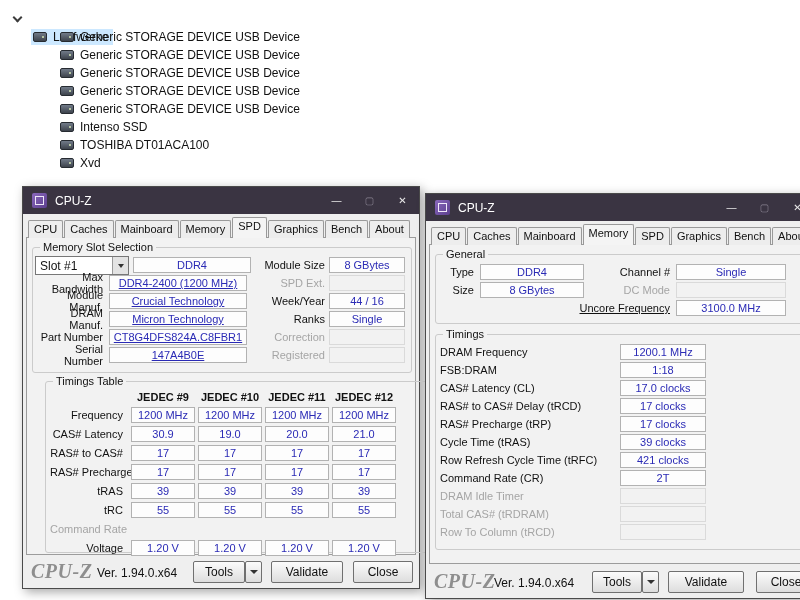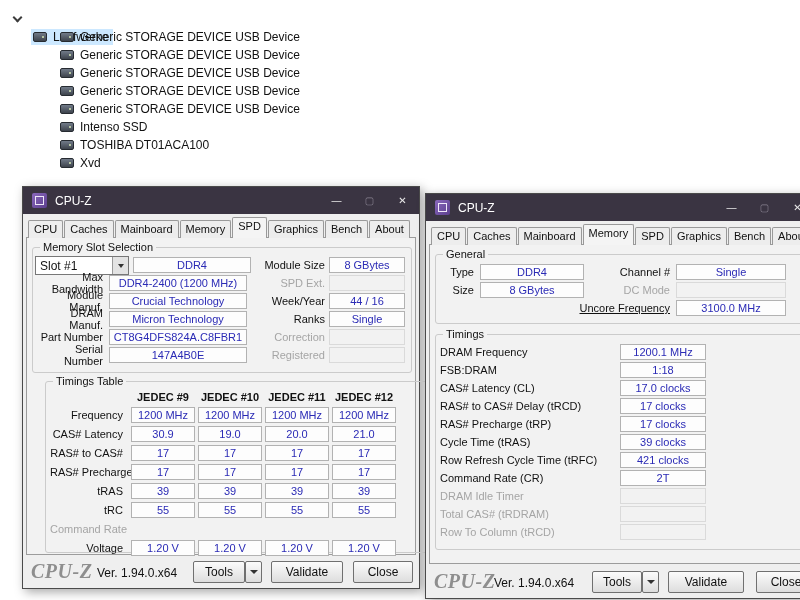--- a/index.html
+++ b/index.html
@@ -44,21 +44,21 @@
 
   .vbox { height:16px; line-height:14px; background:#fdfdfd; border:1px solid #b2b2b2;
           color:var(--blue,#2a2ab5); text-align:center; font-size:11px; display:block; overflow:hidden; }
   .vbox.dis { border-color:#dadada; background:transparent; }
   .flabel,.glabel,.tlabel,.mlabel { font-size:11px; color:#111; }
   .dis { color:#a5a5a5 !important; }
 
   .frow { display:flex; align-items:center; height:18px; }
   .left-col,.right-col { position:absolute; }
   .left-col .flabel { width:72px; text-align:right; padding-right:4px; flex:none; }
-  .left-col .vbox { width:138px; flex:none; margin-left:2px; }
+  .left-col .vbox { width:138px; flex:none; margin-left:2px;text-decoration:underline; }
   .right-col .flabel { width:84px; text-align:right; padding-right:4px; flex:none; }
   .right-col .vbox { width:76px; flex:none; }
 
   .dropdown { position:absolute; height:19px; background:#fff; border:1px solid #777; display:flex; align-items:center; }
   .dd-text { flex:1; padding-left:4px; font-size:12px; }
   .dd-arrow { width:16px; align-self:stretch; background:#e3e3e3; border-left:1px solid #9a9a9a;
               display:flex; align-items:center; justify-content:center; }
   .arrow-down { width:0; height:0; border-left:4px solid transparent; border-right:4px solid transparent;
                 border-top:4px solid #333; }
   .dd-arrow .arrow-down { border-left-width:3px; border-right-width:3px; }

